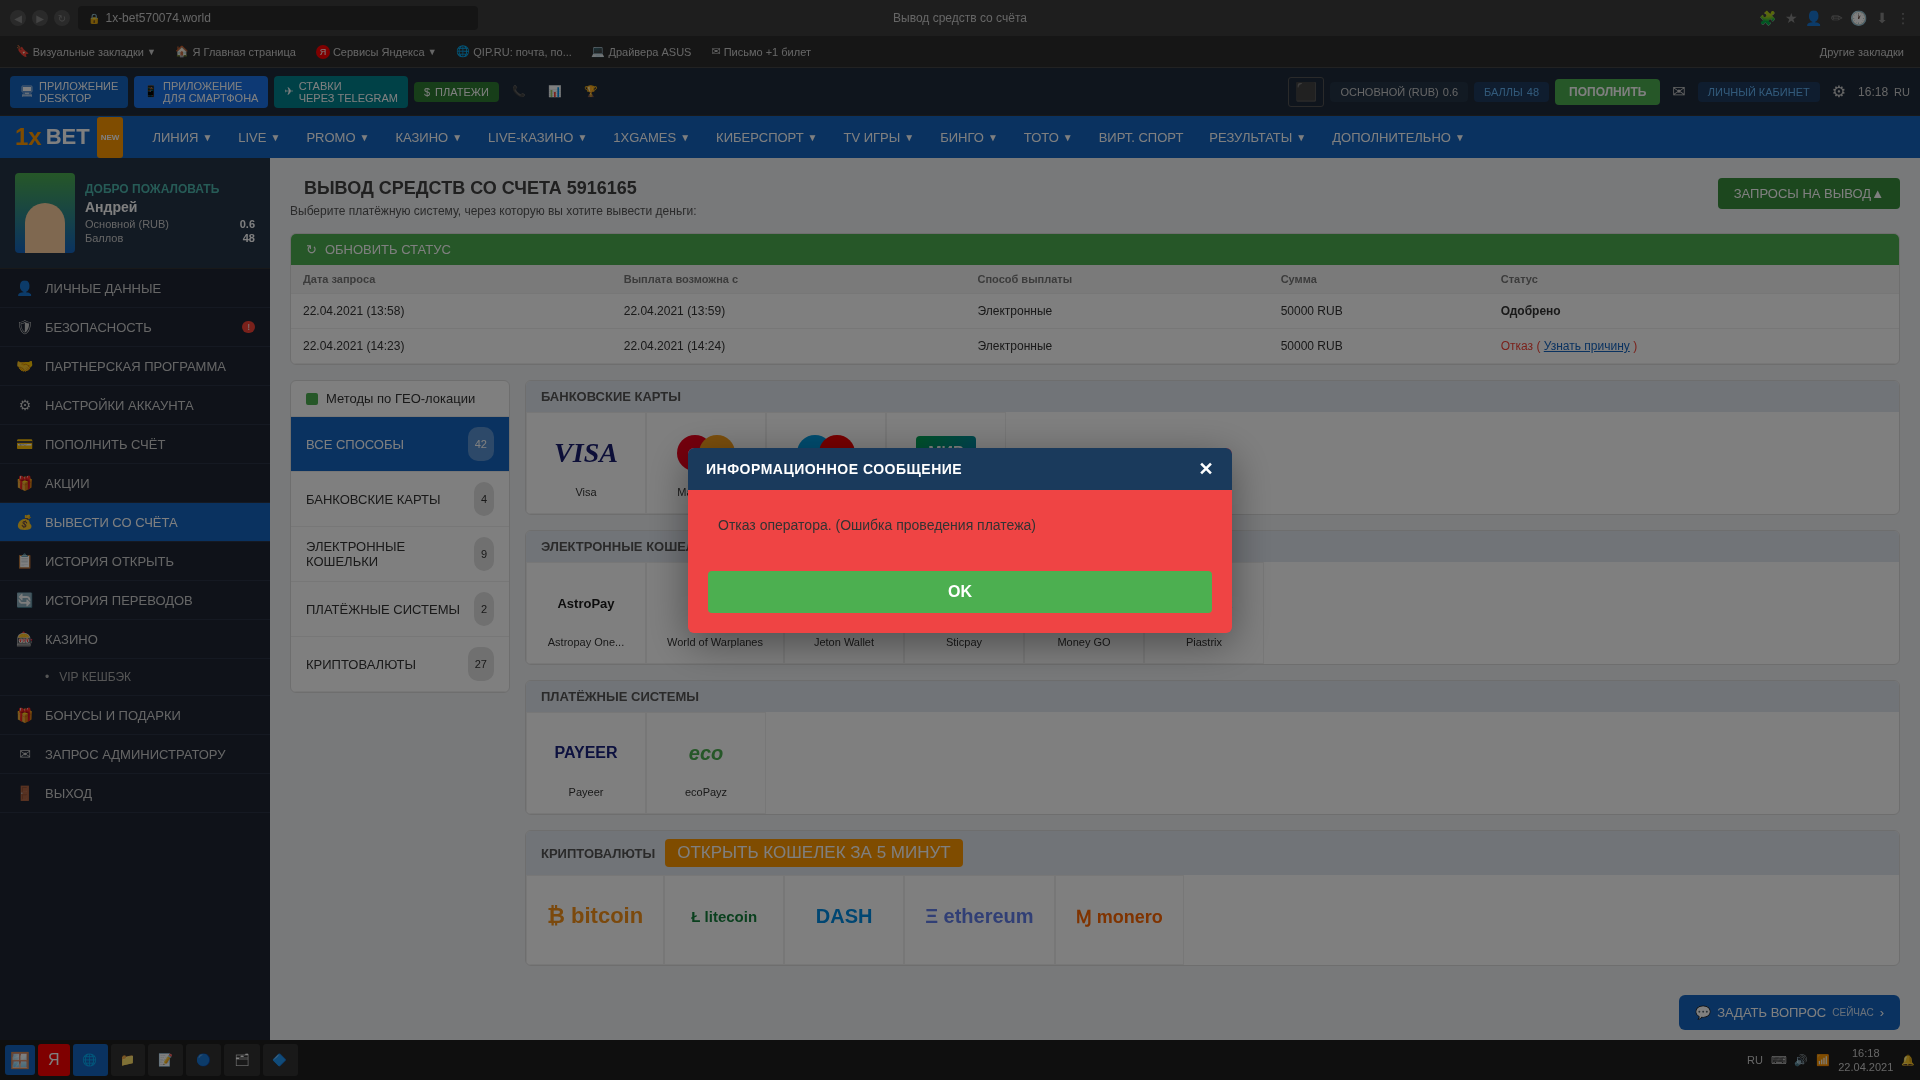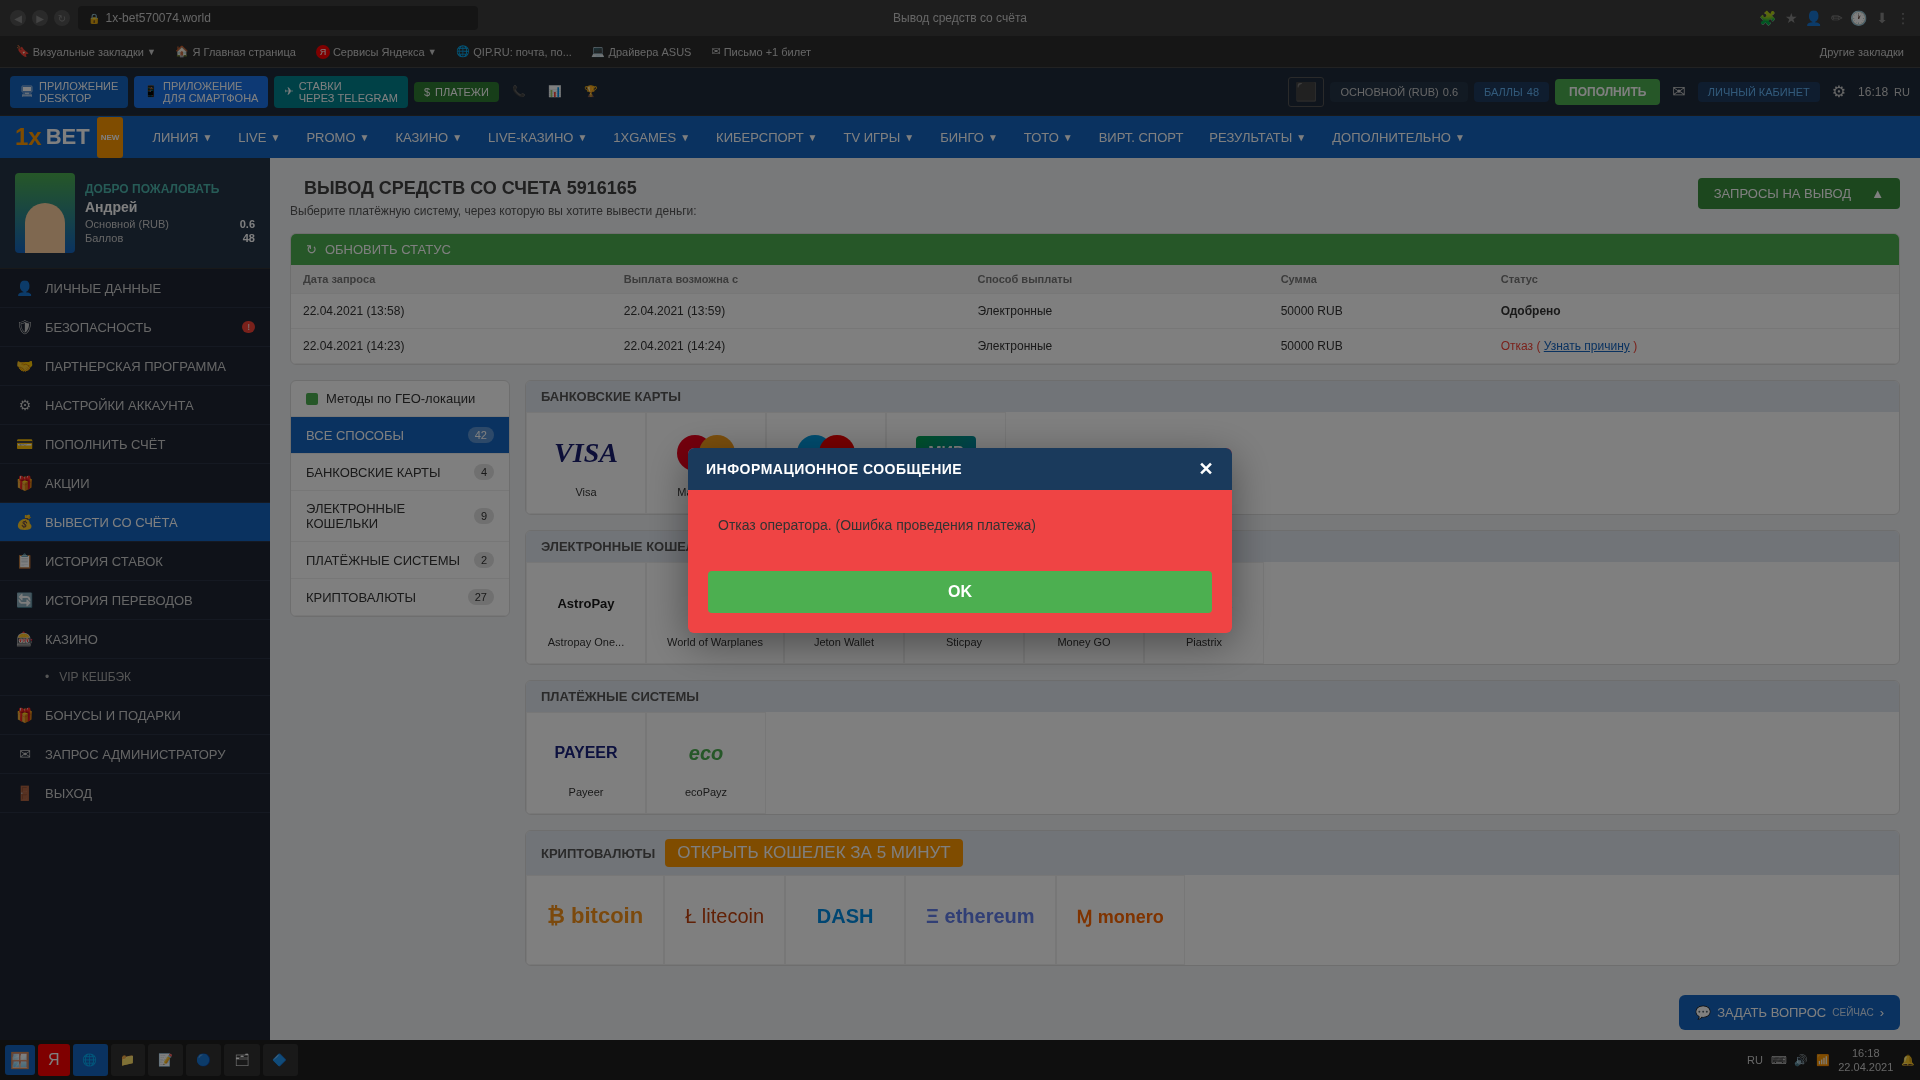--- a/index.html
+++ b/index.html
@@ -62,21 +62,21 @@
     .sidebar-item.active { background: #1565c0; color: white; }
     .sidebar-item .icon { width: 20px; text-align: center; font-size: 14px; }
     .sidebar-item .badge { background: #f44336; color: white; font-size: 9px; padding: 1px 5px; border-radius: 10px; position: absolute; right: 15px; }
     .sidebar-sub { padding-left: 45px; font-size: 12px; color: #aaa; }
 
     
     .main-content { flex: 1; background: #f0f2f5; overflow-y: auto; padding: 20px; }
     .page-header { display: flex; justify-content: space-between; align-items: flex-start; margin-bottom: 15px; }
     .page-title { color: #404040; font-size: 18px; font-weight: bold; text-transform: uppercase; margin-left: 14px; }
     .page-subtitle { color: #555; font-size: 12px; margin-top: 5px; }
-    .requests-btn { background: #388e3c; color: white; padding: 8px 16px; border-radius: 4px; cursor: pointer; font-size: 13px; display: flex; align-items: center; gap: 20px; }
+    .requests-btn { background: #388e3c; color: white; padding: 8px 16px; border-radius: 4px; cursor: pointer; font-size: 13px; display: flex; align-items: center; gap: 0; }
 
     
     .status-section { background: white; border-radius: 6px; margin-bottom: 15px; overflow: hidden; border: 1px solid #ddd; }
     .status-header { background: #4caf50; color: white; padding: 8px 15px; display: flex; align-items: center; gap: 8px; cursor: pointer; font-size: 13px; }
     .status-table { width: 100%; border-collapse: collapse; }
     .status-table th { background: #f5f5f5; padding: 8px 12px; text-align: left; font-size: 11px; color: #777; border-bottom: 1px solid #eee; }
     .status-table td { padding: 10px 12px; font-size: 12px; color: #333; border-bottom: 1px solid #eee; }
     .status-approved { color: #4caf50; font-weight: bold; }
     .status-rejected { color: #f44336; }
     .status-link { color: #1565c0; cursor: pointer; text-decoration: underline; }
@@ -87,21 +87,21 @@
     .payment-item { border: 1px solid #eee; display: flex; flex-direction: column; align-items: center; justify-content: center; padding: 15px 20px; min-width: 120px; cursor: pointer; }
     .payment-logo { height: 50px; display: flex; align-items: center; justify-content: center; margin-bottom: 8px; }
     .payment-name { font-size: 11px; color: #333; text-align: center; }
 
     
     .methods-panel { background: white; border-radius: 6px; width: 220px; min-width: 220px; overflow: hidden; border: 1px solid #ddd; margin-right: 15px; height: fit-content; }
     .geo-header { padding: 10px 15px; border-bottom: 1px solid #eee; display: flex; align-items: center; gap: 8px; font-size: 13px; color: #333; }
     .geo-indicator { width: 12px; height: 12px; background: #4caf50; border-radius: 2px; }
     .method-item { display: flex; justify-content: space-between; align-items: center; padding: 10px 15px; border-bottom: 1px solid #eee; cursor: pointer; font-size: 13px; color: #333; }
     .method-item.active { background: #1565c0; color: white; }
-    .method-count { background: #e0e0e0; color: #333; padding: 2px 7px; border-radius: 10px; font-size: 11px; }
+    .method-count { background: #e0e0e0; color: #333; padding: 11px 7px; border-radius: 10px; font-size: 11px; }
     .method-item.active .method-count { background: rgba(255,255,255,0.3); color: white; }
 
     
     .content-body { display: flex; }
     .content-main { flex: 1; }
 
     
     .visa-logo { color: #1a1f71; font-size: 28px; font-weight: 900; font-style: italic; font-family: 'Times New Roman', serif; }
     .mastercard-logo { display: flex; }
     .mc-circle1 { width: 36px; height: 36px; background: #eb001b; border-radius: 50%; }
@@ -112,21 +112,21 @@
     .mir-logo { background: linear-gradient(135deg, #00a650, #0080c0); color: white; font-size: 16px; font-weight: bold; padding: 8px 12px; border-radius: 4px; }
 
     
     .wm-logo { color: #005eb8; font-size: 14px; font-weight: bold; border: 2px solid #005eb8; padding: 4px 8px; border-radius: 3px; }
     .sticpay-logo { color: #e91e63; font-size: 14px; font-weight: bold; }
     .jeton-logo { color: #333; font-size: 13px; font-weight: bold; }
     .moneygo-logo { color: #ff5722; font-size: 13px; font-weight: bold; }
     .eco-logo { color: #4caf50; font-size: 20px; font-style: italic; font-weight: bold; }
     .payeer-logo { color: #1a237e; font-size: 16px; font-weight: bold; }
     .bitcoin-logo { color: #f7931a; font-size: 22px; font-weight: bold; }
-    .litecoin-logo { color: #c2410c; font-size: 20px; font-weight: normal; }
+    .litecoin-logo { color: #15803d; font-size: 15px; font-weight: bold; }
     .ethereum-logo { color: #627eea; font-size: 20px; font-weight: bold; }
     .monero-logo { color: #ff6600; font-size: 18px; font-weight: bold; }
     .dash-logo { color: #008de4; font-size: 20px; font-weight: bold; }
     .astropay-logo { color: #333; font-size: 12px; font-weight: bold; }
     .wow-logo { color: #666; font-size: 11px; text-align: center; }
 
     
     .crypto-open-btn { background: #ff9800; color: white; padding: 4px 12px; border-radius: 4px; font-size: 17px; cursor: pointer; margin-left: 10px; }
 
     
@@ -317,21 +317,21 @@
       <div class="sidebar-item">
         <span class="icon">🎁</span>
         <span>АКЦИИ</span>
       </div>
       <div class="sidebar-item active">
         <span class="icon">💰</span>
         <span>ВЫВЕСТИ СО СЧЁТА</span>
       </div>
       <div class="sidebar-item">
         <span class="icon">📋</span>
-        <span>ИСТОРИЯ СТАВОК</span>
+        <span>ИСТОРИЯ ОТКРЫТЬ</span>
       </div>
       <div class="sidebar-item">
         <span class="icon">🔄</span>
         <span>ИСТОРИЯ ПЕРЕВОДОВ</span>
       </div>
       <div class="sidebar-item">
         <span class="icon">🎰</span>
         <span>КАЗИНО</span>
       </div>
       <div class="sidebar-item sidebar-sub">

